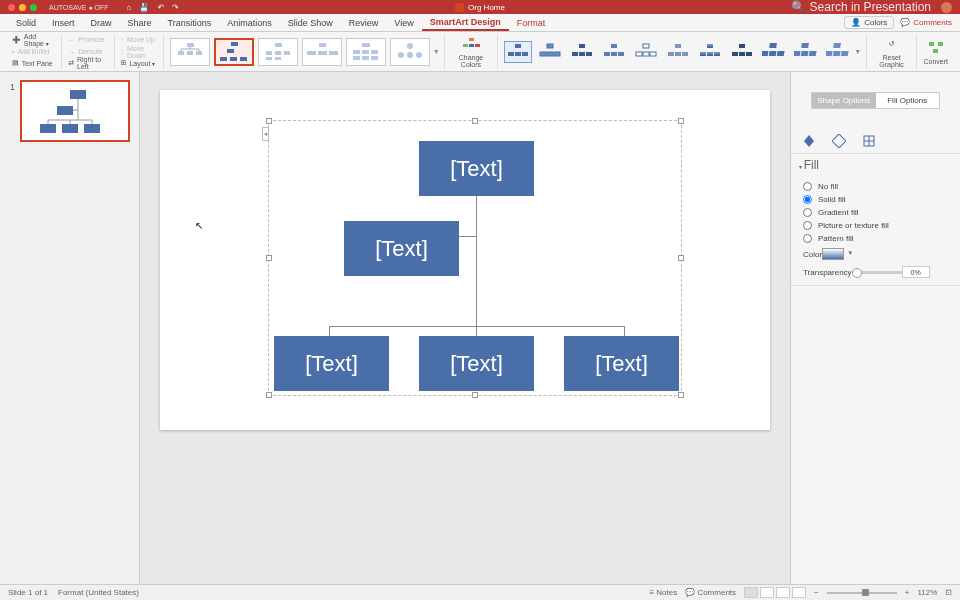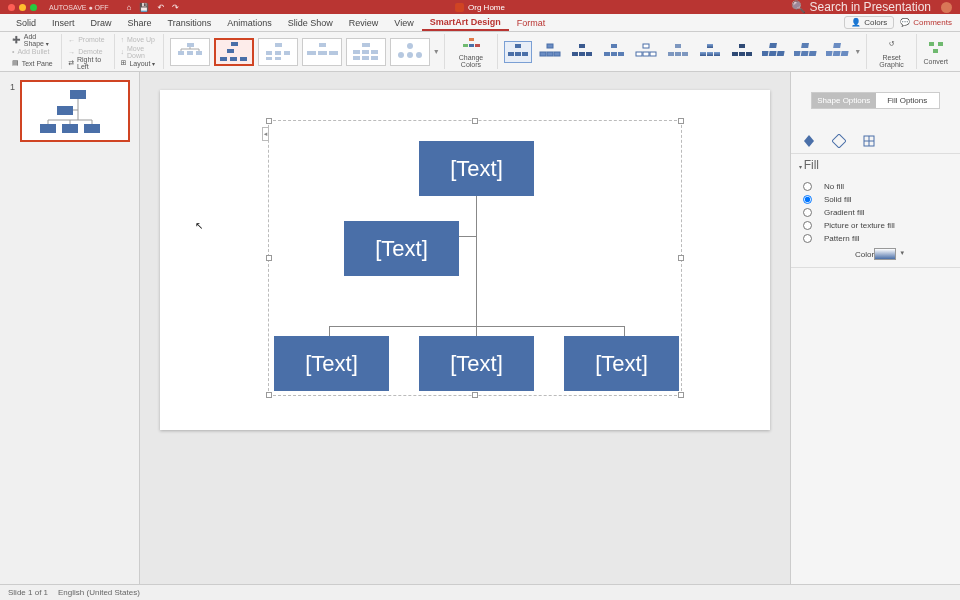--- a/index.html
+++ b/index.html
@@ -71,23 +71,23 @@
 .fp-tabs{display:flex;margin:20px;border:1px solid #ccc;border-radius:0;overflow:hidden}
 .fp-tab{flex:1;text-align:center;padding:3px 0;font-size:8px;background:#fff;cursor:pointer}
 .fp-tab.active{background:#bfbfbf;color:#fff}
 .fp-icons{display:flex;gap:14px;padding:4px 10px;border-bottom:1px solid #ddd}
 .fp-icon{width:16px;height:16px;display:flex;align-items:center;justify-content:center;color:#4a6fa8}
 .fp-section{border-bottom:1px solid #ddd}
 .fp-sec-header{padding:4px 8px;font-size:12px;color:#666;cursor:pointer}
 .fp-sec-header::before{content:"▾ ";font-size:6px}
 .fp-sec-header.collapsed::before{content:"▸ "}
 .fp-body{padding:4px 12px}
-.fp-radio{display:flex;align-items:flex-end;gap:12px;padding:2px 0;font-size:8px}
+.fp-radio{display:flex;align-items:flex-end;gap:6px;padding:2px 0;font-size:8px}
 .fp-radio input{width:9px;height:9px}
-.fp-row{display:flex;align-items:center;justify-content:center;padding:3px 0;font-size:8px}
+.fp-row{display:flex;align-items:center;justify-content:flex-start;padding:3px 0;font-size:8px}
 .color-swatch{width:22px;height:12px;border:1px solid #999;background:linear-gradient(#fff,#4a6fa8);position:relative}
 .color-swatch::after{content:"▾";position:absolute;right:-9px;top:0;font-size:7px;color:#666}
 .slider{width:50px;height:3px;background:#ccc;border-radius:2px;position:relative}
 .slider::before{content:"";position:absolute;left:0;top:-3px;width:8px;height:8px;border-radius:50%;background:#fff;border:1px solid #999}
 .pct-box{width:28px;height:12px;border:1px solid #ccc;background:#fff;font-size:7px;display:flex;align-items:center;justify-content:center}
 
 
 .status-bar{position:absolute;bottom:0;left:0;right:0;height:16px;background:#f0f0f0;border-top:1px solid #ccc;display:flex;align-items:center;font-size:8px;color:#666;padding:0 8px;gap:10px}
 .status-bar .right{margin-left:auto;display:flex;align-items:center;gap:8px}
 .view-btns{display:flex;gap:2px}
@@ -470,21 +470,41 @@
             <span>Picture or texture fill</span>
           </label>
         <label class="fp-radio">
             <input type="radio" name="fill" style="">
             <span>Pattern fill</span>
           </label>
         <div class="fp-row">
           <span>Color</span>
           <div class="color-swatch"></div>
         </div>
+        <div class="fp-row">
+          <span>Transparency</span>
+          <div class="slider"></div>
+          <div class="pct-box">0%</div>
+        </div>
       </div>
     </div>
   </div>
 </div>
 
 <div class="status-bar">
   <span>Slide 1 of 1</span>
-  <span>English (United States)</span>
+  <span>Format (United States)</span>
+  <div class="right">
+    <span>≡ <span>Notes</span></span>
+    <span>💬 <span>Comments</span></span>
+    <div class="view-btns">
+      <div class="view-btn active"></div>
+      <div class="view-btn"></div>
+      <div class="view-btn"></div>
+      <div class="view-btn"></div>
+    </div>
+    <span>−</span>
+    <div class="zoom-slider"></div>
+    <span>+</span>
+    <span>112%</span>
+    <span>⊡</span>
+  </div>
 </div>
 
 </body></html>

